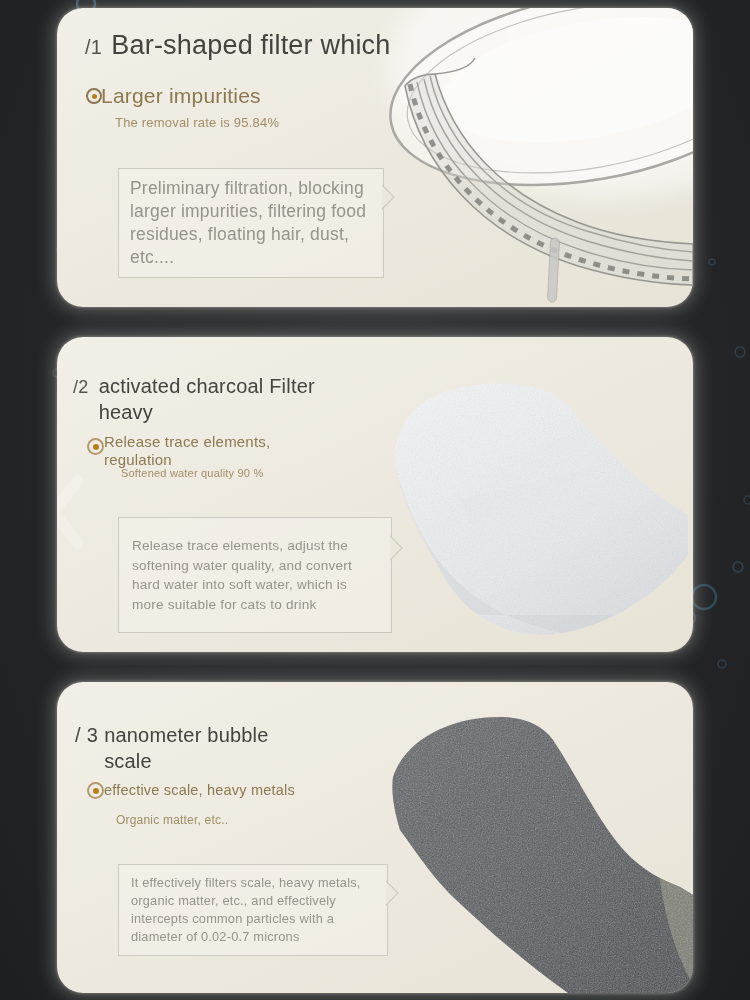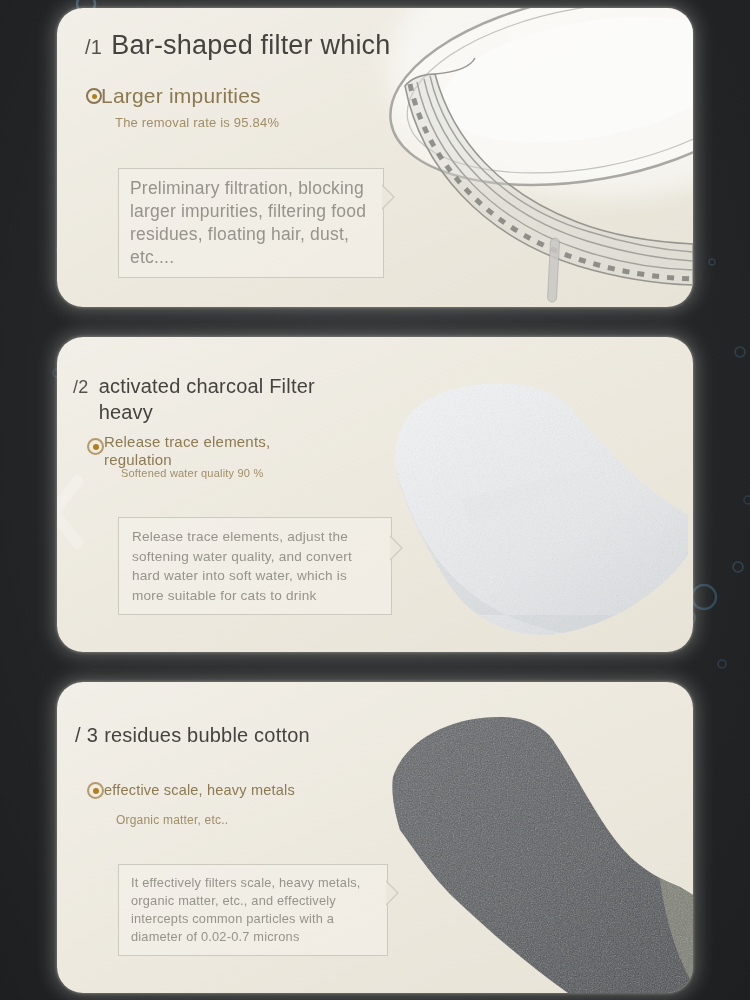--- a/index.html
+++ b/index.html
@@ -58,21 +58,21 @@
   .subtext{position:absolute;color:#a08e66;letter-spacing:0.2px;}
   .card-1 .subtext{left:58px;top:107px;font-size:13px;}
   .card-2 .subtext{left:64px;top:129px;font-size:11px;line-height:14px;width:162px;}
   .card-3 .subtext{left:59px;top:131px;font-size:12px;}
 
   .bubble{
     position:absolute;border:1px solid #ccc9be;background:rgba(245,243,237,0.55);
     color:#96938b;letter-spacing:0.2px;
   }
   .card-1 .bubble{left:61px;top:160px;width:242px;padding:8px 11px;font-size:17.5px;line-height:23px;}
-  .card-2 .bubble{left:61px;top:180px;width:246px;padding:9px 13px;font-size:13.6px;line-height:19.5px;}
+  .card-2 .bubble{left:61px;top:180px;width:246px;padding:18px 13px;font-size:13.6px;line-height:19.5px;}
   .card-3 .bubble{left:61px;top:182px;width:244px;padding:9px 12px;font-size:12.8px;line-height:18px;}
   .tail{position:absolute;right:-13px;}
   .card-1 .tail{top:15px;}
   .card-2 .tail{top:17px;}
   .card-3 .tail{top:15px;}
   .tail .fillp{fill:#ebe7dc;}
   .tail .strokep{fill:none;stroke:#ccc9be;stroke-width:1.2;}
 
   .art{position:absolute;}
   .art1{right:0;top:0;width:330px;height:299px;}
@@ -206,21 +206,21 @@
         </filter>
     </defs>
     <path d="M 35 77 C 48 38 95 16 145 17 C 168 18 185 26 195 40 C 215 70 232 105 255 137 C 278 168 300 178 322 187 L 335 195 L 335 293 L 210 293 C 170 265 130 230 95 197 C 70 172 50 140 42 130 C 36 110 33 92 35 77 Z" fill="url(#foamg)"></path>
     <g clip-path="url(#foamClip)">
       <path d="M 300 165 C 315 178 328 188 335 196 L 335 285 C 320 258 306 220 300 165 Z" fill="#8e8e7d" opacity="0.7"></path>
       <rect x="0" y="0" width="335" height="293" filter="url(#noiseF)" opacity="0.5"></rect>
     </g>
   </svg>
   <div class="title-row">
     <span class="num">/ 3</span>
-    <h2 class="title">residues bubble cotton</h2>
+    <h2 class="title">nanometer bubble scale</h2>
   </div>
   <div class="heading-row">
     <span class="bullet">
         <span class="dot"></span>
       </span>
     <div class="heading">effective scale, heavy metals</div>
   </div>
   <div class="subtext">Organic matter, etc..</div>
   <div class="bubble">
     <span>It effectively filters scale, heavy metals, organic matter, etc., and effectively intercepts common particles with a diameter of 0.02-0.7 microns</span>

